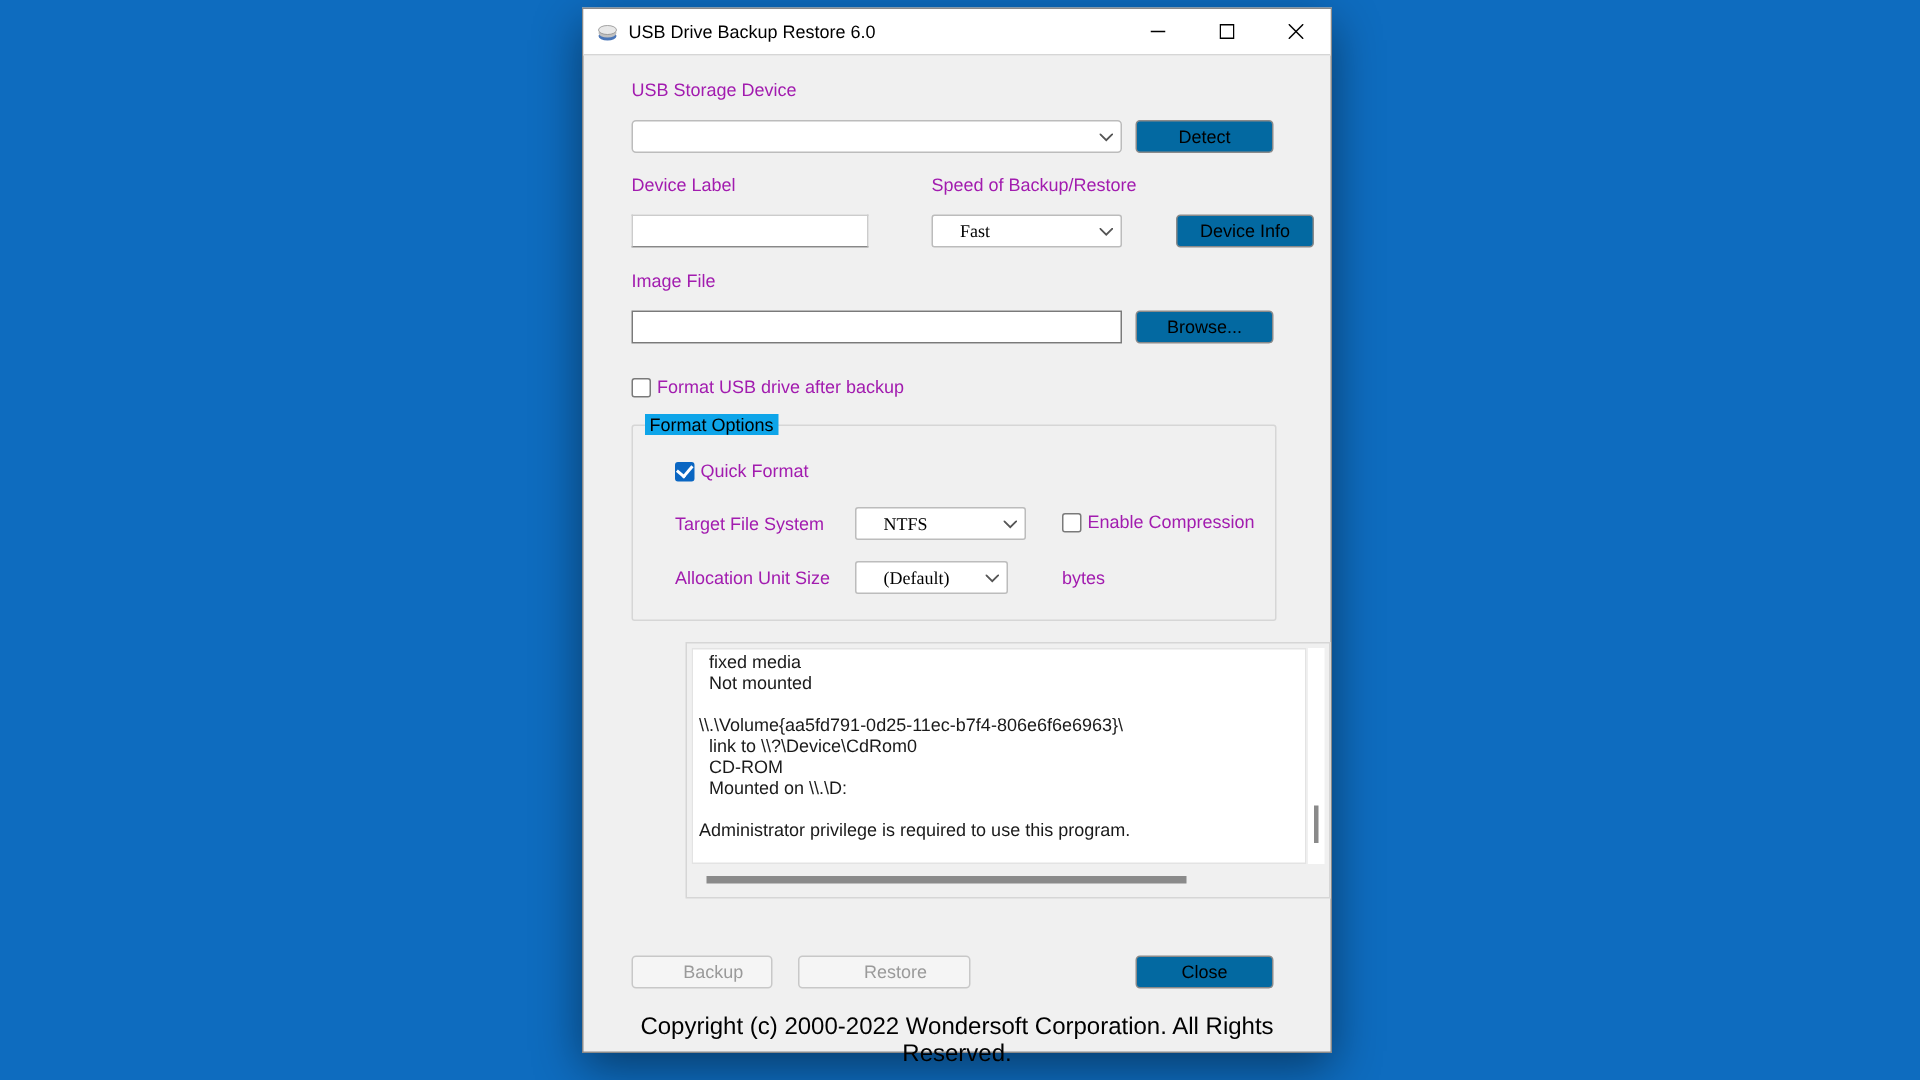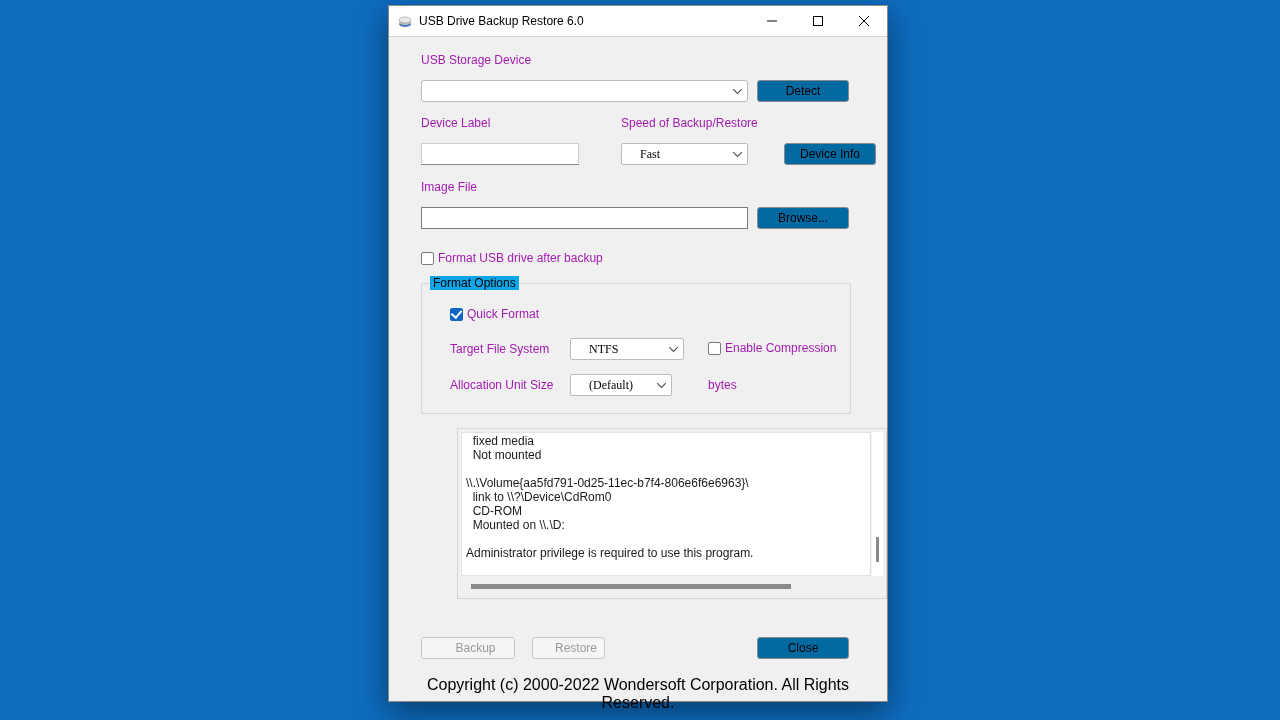--- a/index.html
+++ b/index.html
@@ -139,20 +139,20 @@
 </div>
       <div class="vscroll" style="right:3px;top:3px;bottom:22px;">
         <div class="thumb" style="top:105px;height:25px;"></div>
       </div>
       <div class="hscroll" style="left:3px;right:15px;bottom:6px;">
         <div class="thumb" style="left:10px;width:320px;"></div>
       </div>
     </div>
 
     <div class="btn disabled" style="position:absolute;left:32px;top:601px;width:94px;">Backup</div>
-    <div class="btn disabled" style="position:absolute;left:143px;top:601px;width:73px;">Restore</div>
+    <div class="btn disabled" style="position:absolute;left:143px;top:601px;width:115px;">Restore</div>
     <div class="btn" style="position:absolute;left:368px;top:601px;width:92px;">Close</div>
 
     <div class="copyright" style="top:640px;">Copyright (c) 2000-2022 Wondersoft Corporation. All Rights Reserved.</div>
   </div>
 
 </div>
 </div>
 
 </body></html>

